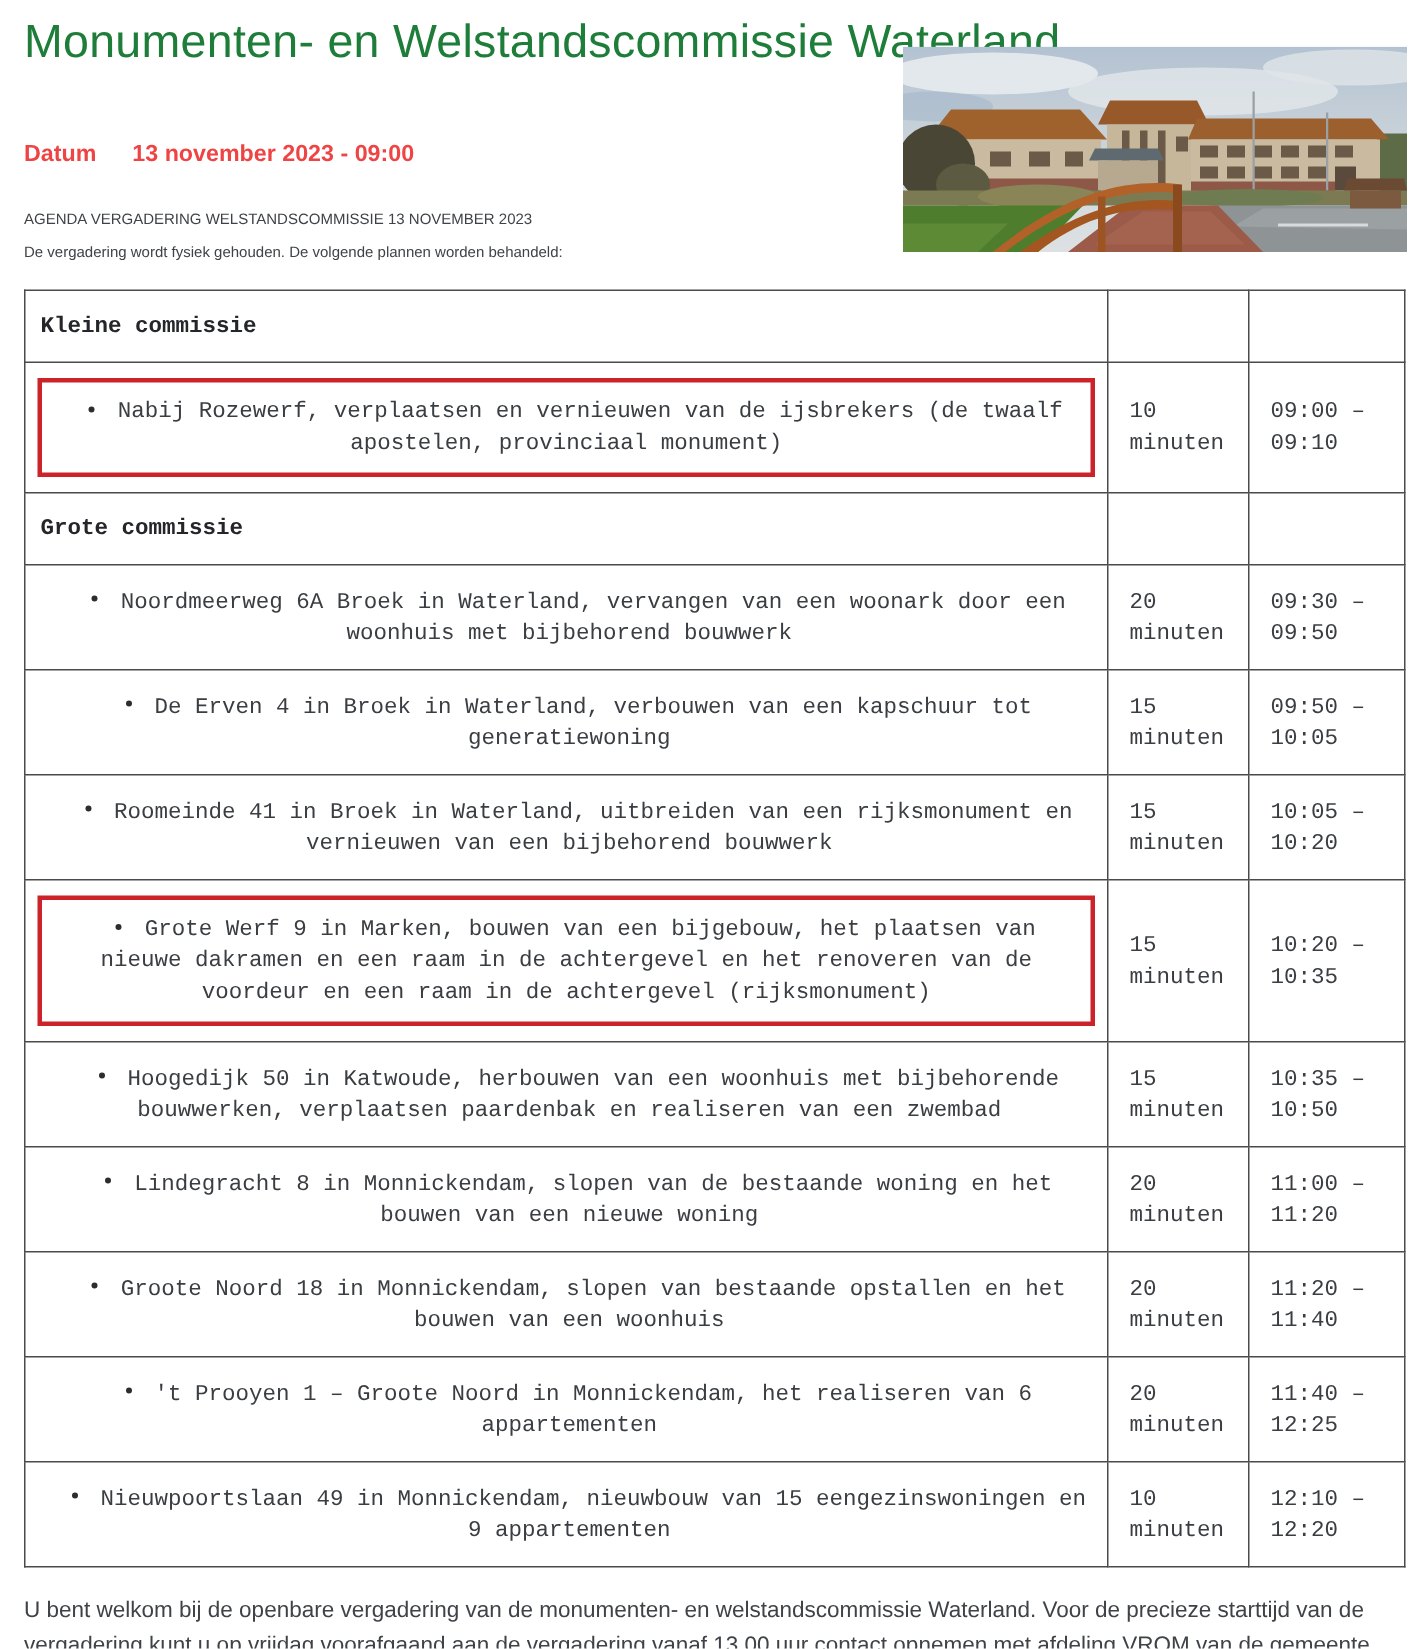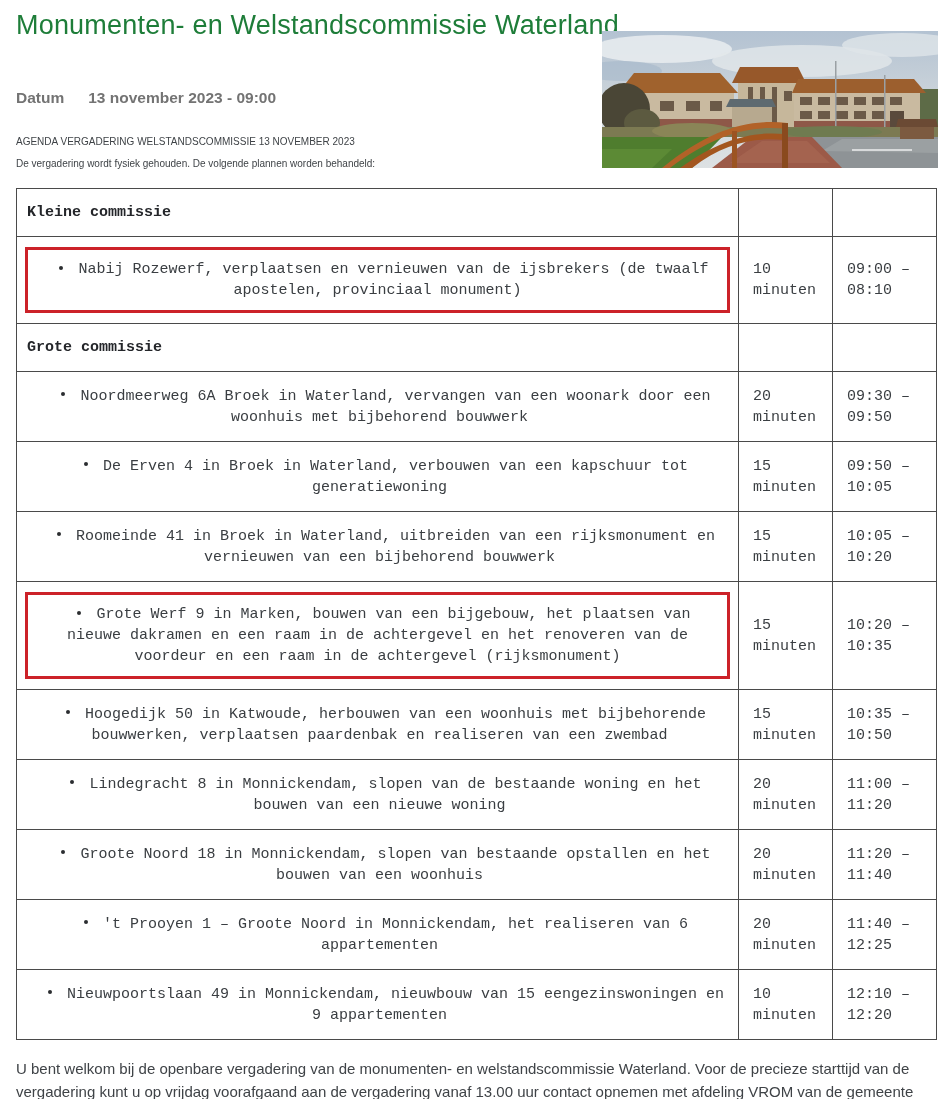--- a/index.html
+++ b/index.html
@@ -5,31 +5,31 @@
   * { margin:0; padding:0; box-sizing:border-box; }
   html,body { background:#ffffff; }
   body {
     width:952px; height:1099px; position:relative; overflow:hidden;
     font-family:"Liberation Sans","DejaVu Sans",sans-serif;
     color:#3c4043;
   }
   .container { padding:8px 16px 0 16px; }
 
   .page-title {
-    color:#1e7d39; font-size:27px; font-weight:400; letter-spacing:0.2px;
+    color:#1e7d39; font-size:31px; font-weight:400; letter-spacing:0.2px;
     margin-top:2px;
   }
 
   .photo-wrap {
     position:absolute; left:602px; top:31px; width:336px; height:137px;
     overflow:hidden;
   }
   .photo-wrap svg { display:block; }
 
-  .datum-row { margin-top:48px; font-size:15.5px; font-weight:700; color:#737373; }
+  .datum-row { margin-top:48px; font-size:15.5px; font-weight:700; color:#ef4444; }
   .datum-label { display:inline-block; margin-right:24px; }
 
   .agenda-intro { margin-top:24px; font-size:10px; line-height:22px; color:#3f4347; }
 
   table.agenda {
     margin-top:13px; width:920px; border-collapse:collapse; table-layout:fixed;font-family:Liberation Mono, monospace;
   }
   table.agenda td {
     border:1px solid #4a4a4a; vertical-align:middle;
     font-size:15px; color:#3a3e42; line-height:21px;
@@ -157,21 +157,21 @@
         <tr class="section-row">
           <td class="col-desc"><span>Kleine commissie</span></td>
           <td class="col-dur"></td>
           <td class="col-time"></td>
         </tr>
         <tr class="item-row">
           <td class="col-desc">
             <div class="desc-inner hl"><span class="bullet"></span><span>Nabij Rozewerf, verplaatsen en vernieuwen van de ijsbrekers (de twaalf apostelen, provinciaal monument)</span></div>
           </td>
           <td class="col-dur">10 minuten</td>
-          <td class="col-time">09:00 – 08:10</td>
+          <td class="col-time">09:00 – 09:10</td>
         </tr>
         <tr class="section-row">
           <td class="col-desc"><span>Grote commissie</span></td>
           <td class="col-dur"></td>
           <td class="col-time"></td>
         </tr>
         <tr class="item-row">
           <td class="col-desc">
             <div class="desc-inner"><span class="bullet"></span><span>Noordmeerweg 6A Broek in Waterland, vervangen van een woonark door een woonhuis met bijbehorend bouwwerk</span></div>
           </td>

